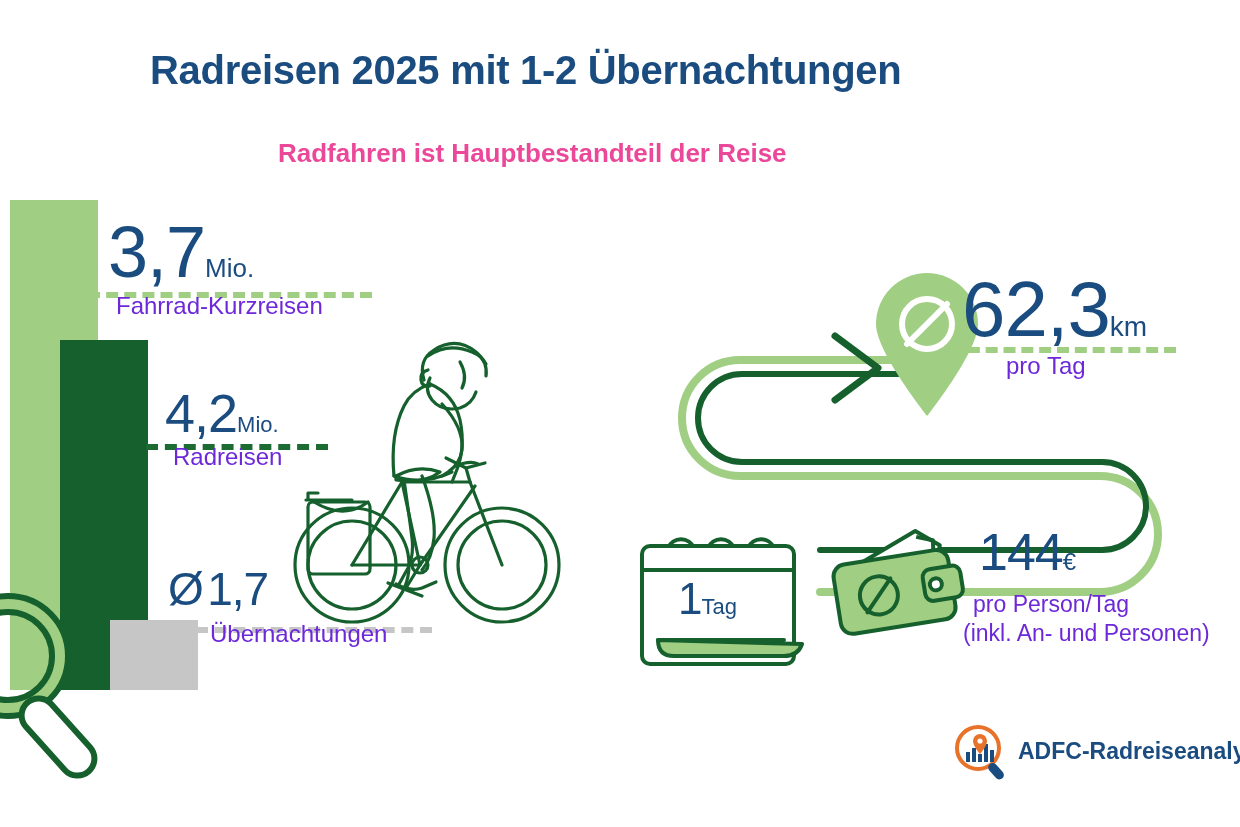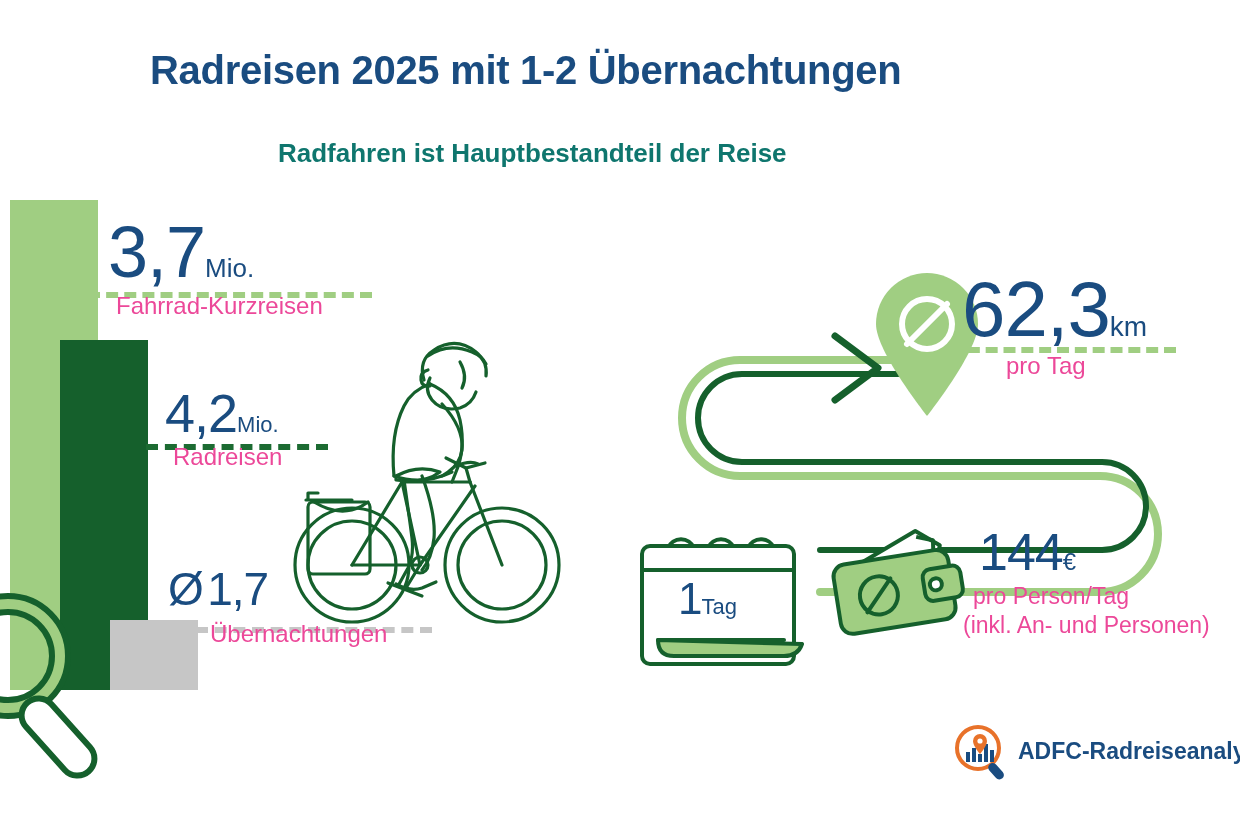--- a/index.html
+++ b/index.html
@@ -12,41 +12,41 @@
   .abs{position:absolute;}
 
   
   #page-title{
     left:150px;top:48px;width:900px;
     font-size:40px;font-weight:700;letter-spacing:-0.3px;
     color:#1A4C80;white-space:nowrap;
   }
   #page-subtitle{
     left:278px;top:138px;width:820px;
-    font-size:26px;font-weight:600;color:#0f766e;white-space:nowrap;
+    font-size:26px;font-weight:600;color:#ec4899;white-space:nowrap;
   }
 
   
   .bar{position:absolute;}
   #bar-light{left:10px;top:200px;width:88px;height:490px;background:#A0CE82;}
   #bar-dark {left:60px;top:340px;width:88px;height:350px;background:#15602C;}
   #bar-gray {left:110px;top:620px;width:88px;height:70px;background:#C6C6C6;}
 
   
   .dash{position:absolute;height:0;border-top-style:dashed;border-top-width:6px;}
   #dash-light{left:88px; top:292px; width:284px; border-top-color:#A0CE82;}
   #dash-dark {left:146px;top:444px; width:182px; border-top-color:#1C6B32;}
   #dash-gray {left:196px;top:627px; width:236px; border-top-color:#C6C6C6;}
   #dash-km   {left:950px;top:347px; width:226px; border-top-color:#A0CE82;}
 
   
   .stat{position:absolute;white-space:nowrap;}
   .big{font-size:72px;font-weight:400;line-height:0.95;letter-spacing:-1px;color:#1A4C80;}
   .unit{font-size:26px;font-weight:400;color:#1A4C80;}
-  .cap{font-size:24px;font-weight:400;color:#ec4899;}
+  .cap{font-size:24px;font-weight:400;color:#6d28d9;}
 
   #stat-kurzreisen{left:108px;top:218px;}
   #stat-kurzreisen .cap{display:block;margin-top:6px;margin-left:8px;}
   #stat-personen{left:165px;top:388px;}
   #stat-personen .big{font-size:54px;margin-top:16px;}
   #stat-personen .unit{font-size:22px;}
   #stat-personen .cap{display:block;margin-top:4px;margin-left:8px;}
   #stat-uebernachtungen{left:168px;top:568px;}
   #stat-uebernachtungen .big{font-size:46px;}
   #stat-uebernachtungen .cap{display:block;margin-top:8px;margin-left:42px;}
@@ -54,21 +54,21 @@
   
   #stat-km{left:962px;top:272px;}
   #stat-km .big{font-size:78px;}
   #stat-km .unit{font-size:28px;}
   #stat-km .cap{display:block;margin-top:6px;margin-left:44px;font-size:24px;}
 
   #stat-euro{left:955px;top:528px;}
   #stat-euro .big{font-size:52px;margin-left:24px;}
   #stat-euro .unit{font-size:24px;}
   #stat-euro .cap{display:block;font-size:23px;}
-  #stat-euro .cap.l1{margin-top:6px;margin-left:18px;}
+  #stat-euro .cap.l1{margin-top:14px;margin-left:18px;}
   #stat-euro .cap.l2{margin-top:2px;margin-left:8px;}
 
   
   #cal-label{left:678px;top:578px;white-space:nowrap;}
   #cal-label .big{font-size:44px;}
   #cal-label .unit{font-size:22px;}
 
   
   #logo-wrap{left:952px;top:722px;display:flex;align-items:center;gap:8px;}
   #logo-text{font-size:23px;font-weight:600;color:#1A4C80;white-space:nowrap;}

